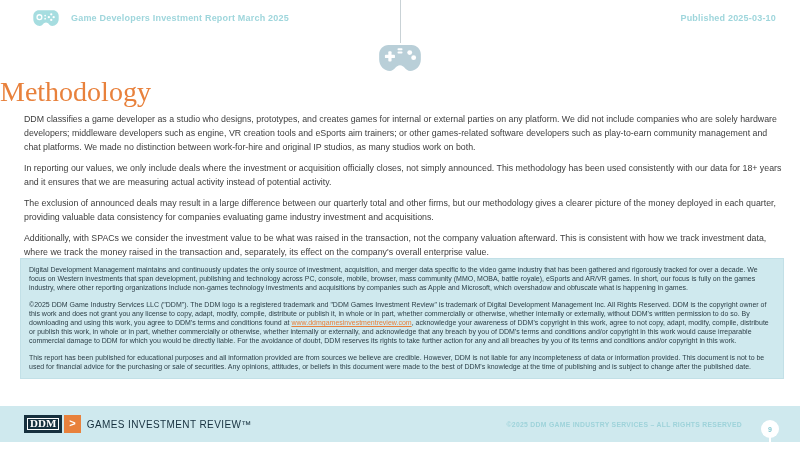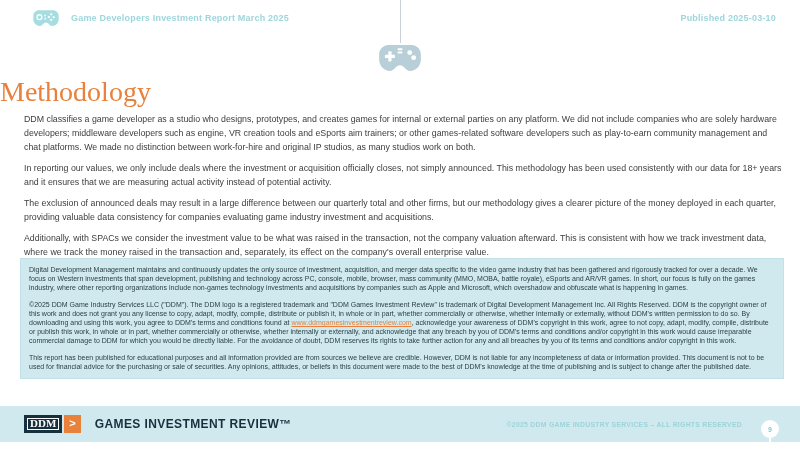--- a/index.html
+++ b/index.html
@@ -124,24 +124,24 @@
   .logo-arrow {
     background: #e8813c;
     color: #ffffff;
     font-weight: bold;
     font-size: 11px;
     line-height: 1;
     padding: 3px 5px 4px 5px;
     margin-left: 2px;
   }
   .brand {
-    margin-left: 14px;
+    margin-left: 6px;
     color: #16303e;
-    font-weight: bold;
-    font-size: 12px;
+    font-weight: normal;
+    font-size: 10px;
     letter-spacing: 0.4px;
   }
   .copyright {
     margin-left: auto;
     margin-right: 34px;
     color: #9ed3da;
     font-weight: bold;
     font-size: 6.8px;
     letter-spacing: 0.3px;
   }

